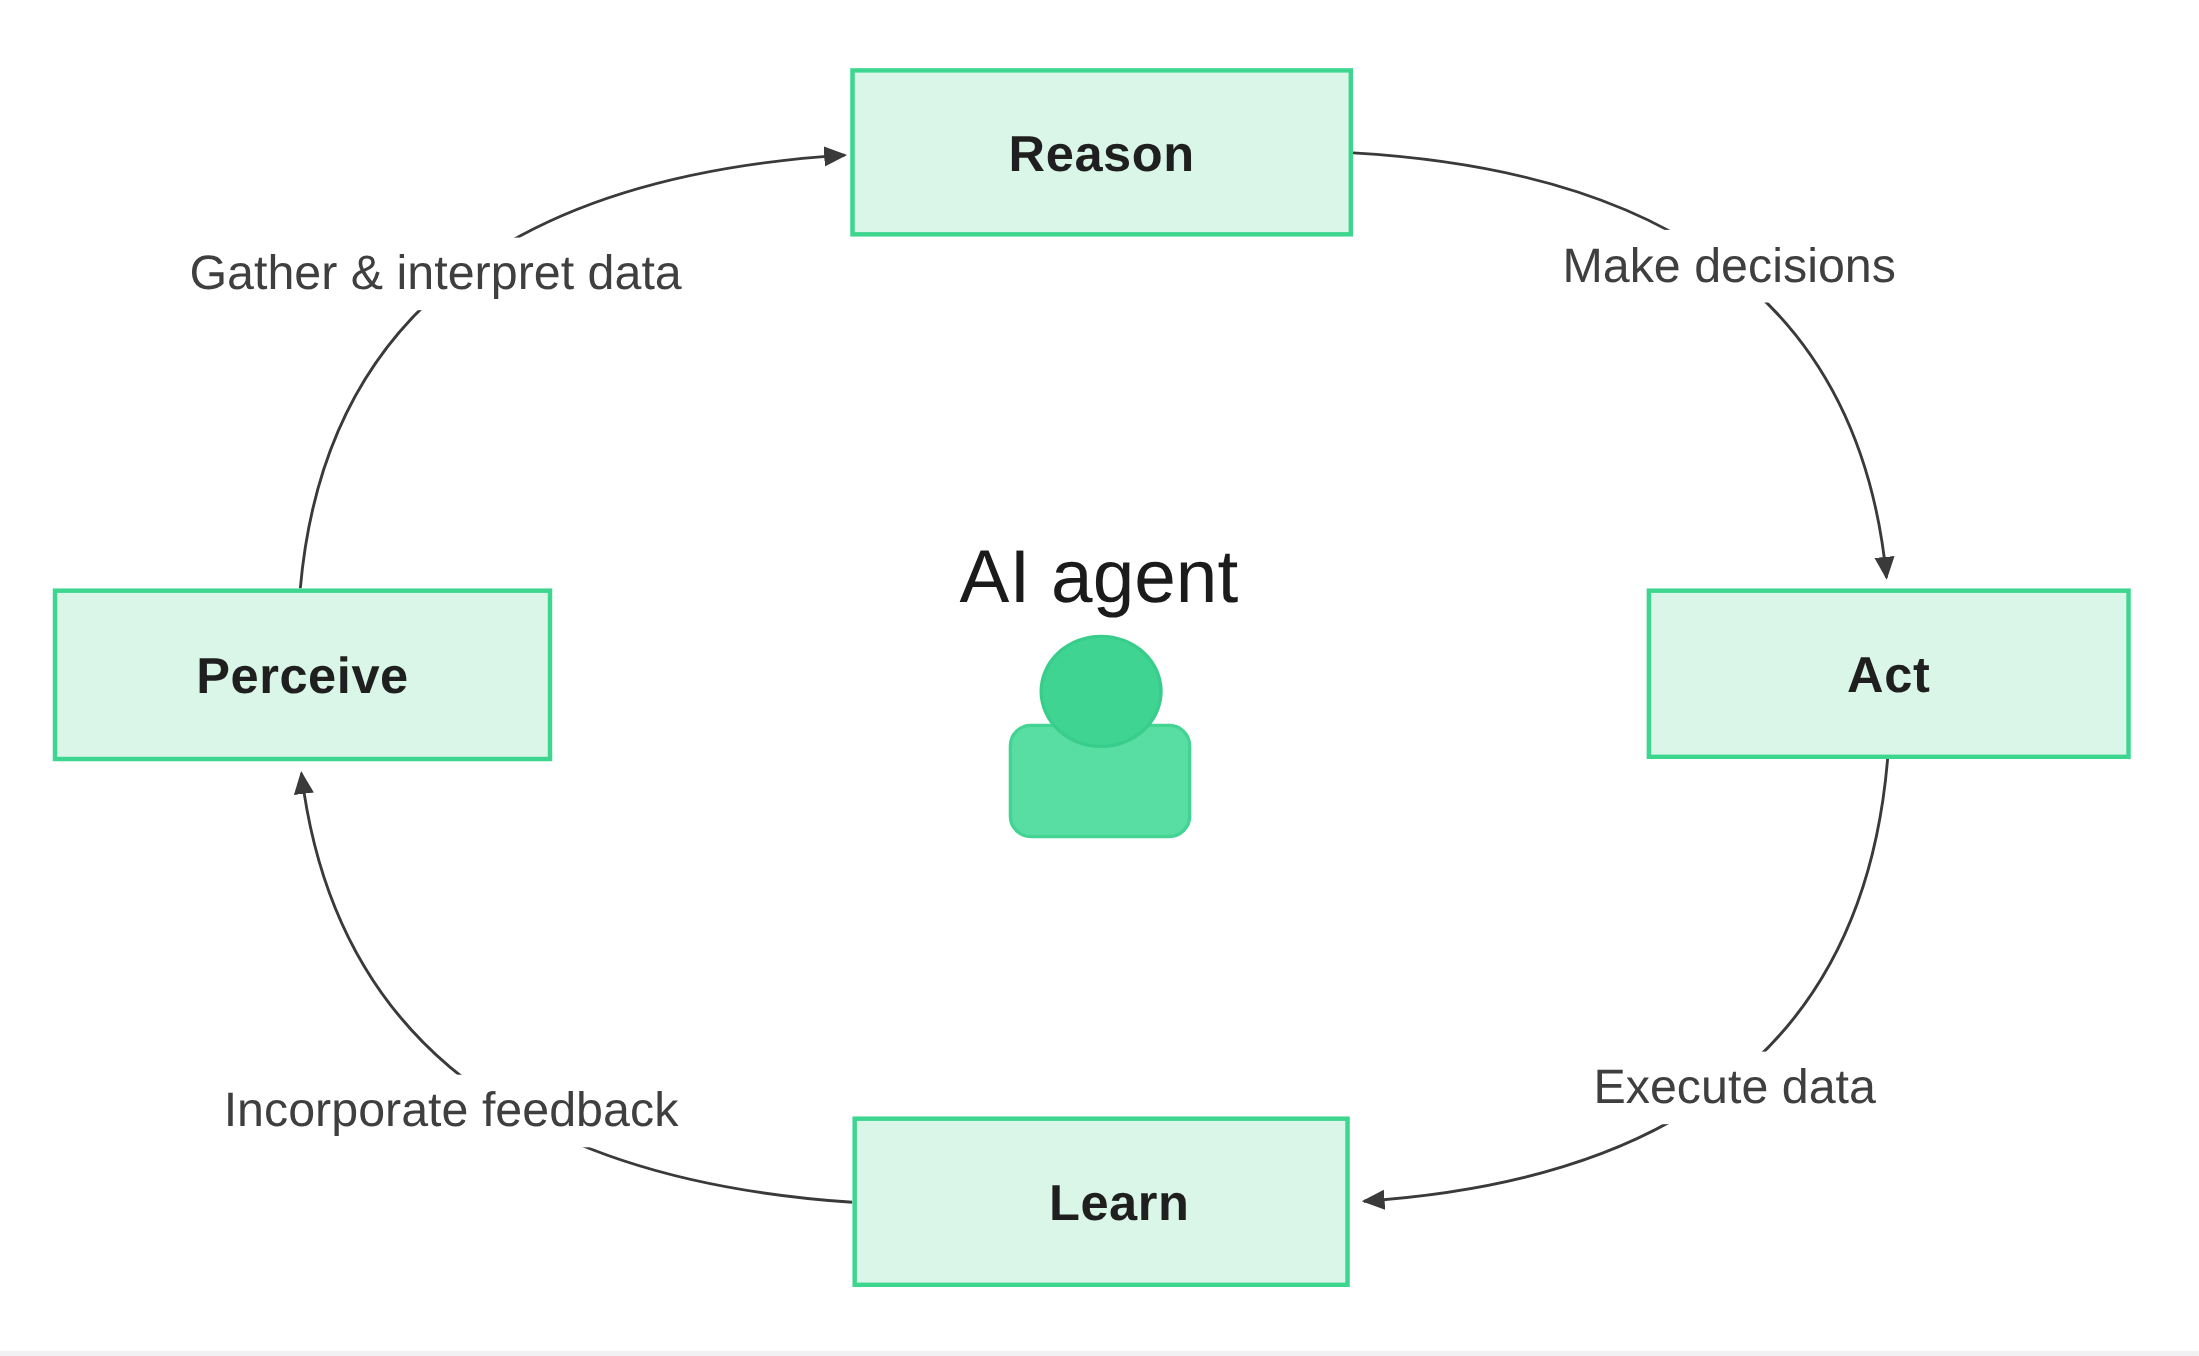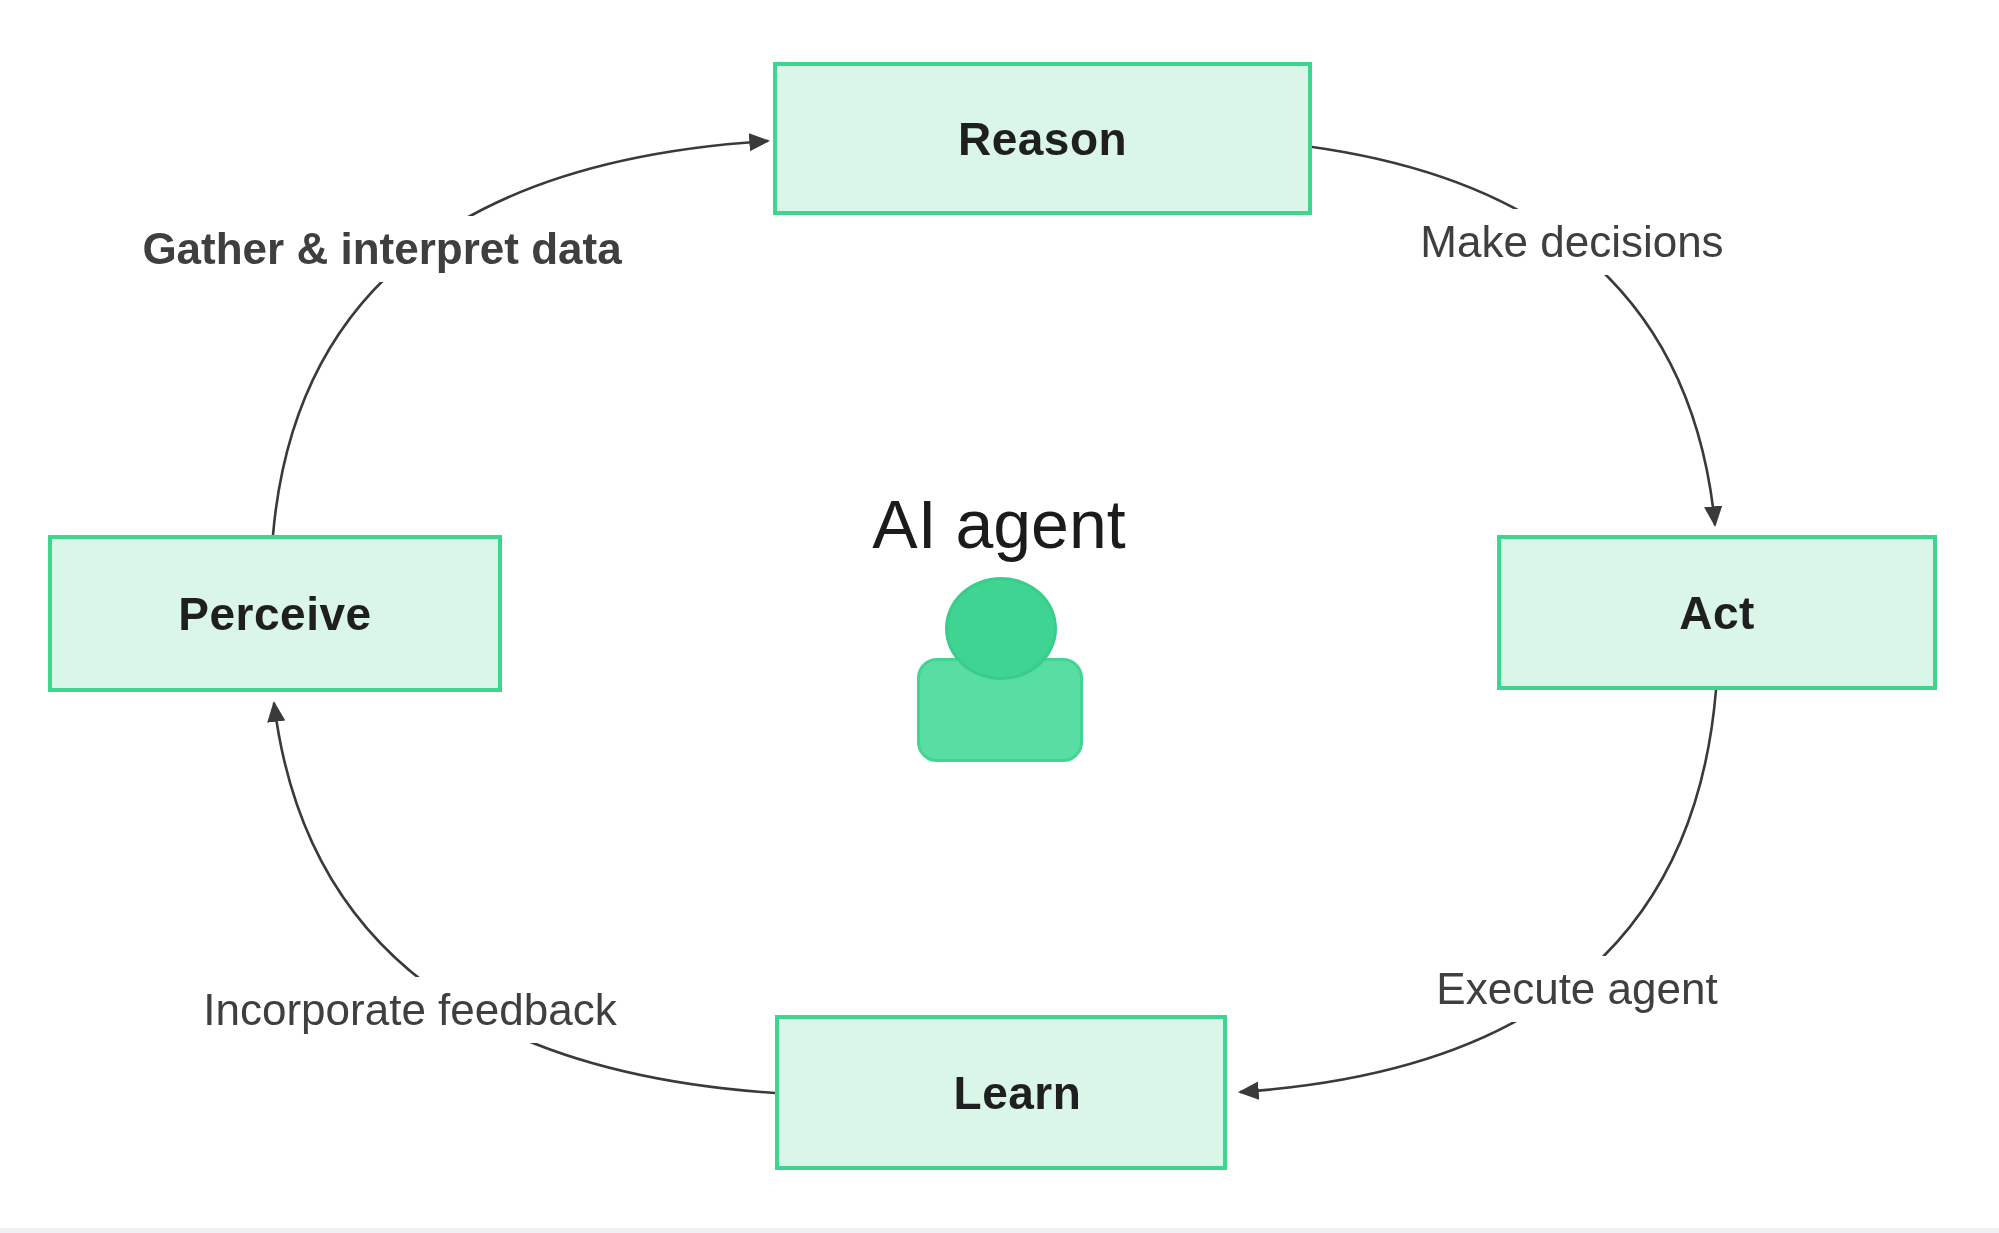--- a/index.html
+++ b/index.html
@@ -33,36 +33,36 @@
     align-items: center;
     justify-content: center;
     z-index: 3;
   }
   .node .node-label {
     font-size: 46px;
     font-weight: bold;
     color: var(--node-text, #1f1f1f);
     letter-spacing: 0.5px;
   }
-  .node-reason   { left: 773px;  top: 62px;   width: 539px; height: 153px; }
+  .node-reason   { left: 773px;  top: 62px;   width: 457px; height: 153px; }
   .node-perceive { left: 48px;   top: 535px;  width: 454px; height: 157px; }
   .node-act      { left: 1497px; top: 535px;  width: 440px; height: 155px; }
   .node-learn    { left: 775px;  top: 1015px; width: 452px; height: 155px; padding-left: 33px; }
 
   .edge-label {
     position: absolute;
     transform: translate(-50%, -50%);
     background: #ffffff;
     padding: 8px 16px;
     font-size: 44px;
     color: var(--edge-label-text, #3f3f3f);
     white-space: nowrap;
     z-index: 2;
   }
-  .edge-label-gather      { left: 382px;  top: 249px; font-weight: bold; }
+  .edge-label-gather      { left: 396px;  top: 249px; }
   .edge-label-make        { left: 1572px; top: 242px; text-align: right; }
   .edge-label-execute     { left: 1577px; top: 989px; }
   .edge-label-incorporate { left: 410px;  top: 999px; margin-top: 11px; }
 
   .center-title {
     position: absolute;
     left: 999px;
     top: 485px;
     transform: translateX(-50%);
     font-size: 68px;
@@ -109,21 +109,21 @@
       </marker>
     </defs>
     <path class="edge" d="M 273 535 Q 305 170 768 141" marker-end="url(#arrow)"></path>
     <path class="edge" d="M 1230 139 Q 1680 165 1715 525" marker-end="url(#arrow)"></path>
     <path class="edge" d="M 1716 690 Q 1685 1062 1240 1092" marker-end="url(#arrow)"></path>
     <path class="edge" d="M 775 1093 Q 318 1062 274 703" marker-end="url(#arrow)"></path>
   </svg>
 
   <div class="edge-label edge-label-gather">Gather &amp; interpret data</div>
   <div class="edge-label edge-label-make">Make decisions</div>
-  <div class="edge-label edge-label-execute">Execute agent</div>
+  <div class="edge-label edge-label-execute">Execute data</div>
   <div class="edge-label edge-label-incorporate">Incorporate feedback</div>
 
   <div class="node node-reason">
     <span class="node-label">Reason</span>
   </div>
   <div class="node node-perceive">
     <span class="node-label">Perceive</span>
   </div>
   <div class="node node-act">
     <span class="node-label">Act</span>

